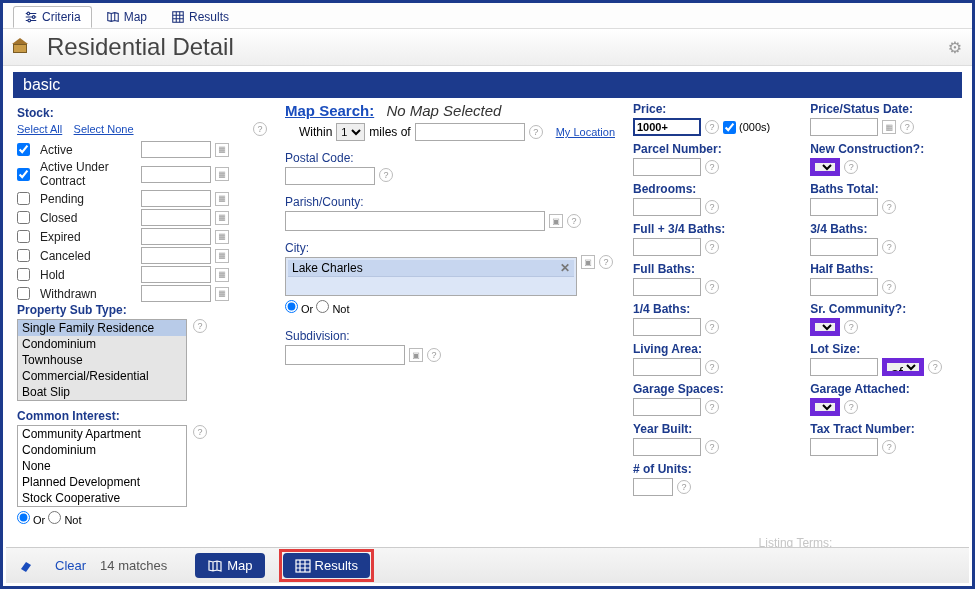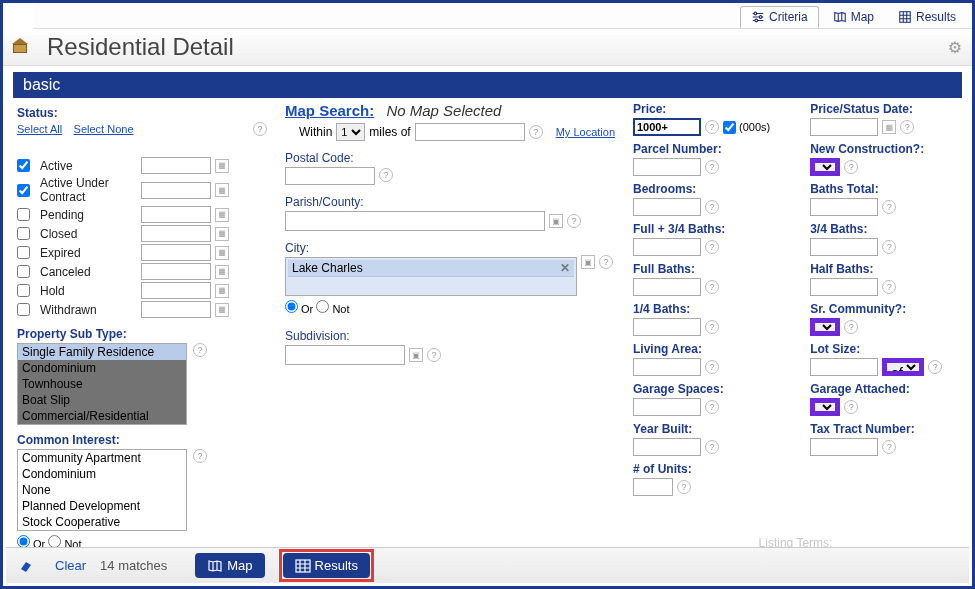--- a/index.html
+++ b/index.html
@@ -1,39 +1,39 @@
 <!DOCTYPE html>
 <html><head>
 <meta charset="utf-8">
 <style>
 * { box-sizing: border-box; margin: 0; padding: 0; font-family: Arial, Helvetica, sans-serif; }
 body { background: #fff; width: 975px; height: 589px; border: 3px solid #1c3a8c; overflow: hidden; position: relative;}
-.topbar { display: flex; justify-content: flex-end; padding: 3px 6px 0; border-bottom: 1px solid #ddd; background: #fdfdfd; margin-left: 31px; }
+.topbar { display: flex; padding: 3px 6px 0; border-bottom: 1px solid #ddd; background: #fdfdfd; }
 .tab { display: inline-flex; align-items: center; gap: 4px; padding: 3px 10px; font-size: 12px; color: #1a2f7a; margin-left: 4px; cursor: pointer; }
 .tab.active { border: 1px solid #bbb; border-bottom: 1px solid #fff; border-radius: 3px 3px 0 0; background: #fff; }
 .tab-icon { width: 14px; height: 14px; display: inline-block; }
 .header-row { display: flex; align-items: center; padding: 4px 10px; background: linear-gradient(#ffffff,#eeeeee); border-bottom:1px solid #ddd;}
 .header-row h1 { font-size: 24px; font-weight: normal; color: #444; margin-left: 20px;}
 .gear { margin-left:auto; color:#999; font-size:16px; cursor:pointer;}
 .blue-bar { background: #1c3a8c; color: #fff; padding: 4px 10px; font-size: 16px; margin: 6px 10px 4px; }
 .body-area { display: flex; gap: 18px; padding: 0 14px 50px; font-size: 12px; }
 .col { display: flex; flex-direction: column; }
 .col-left { width: 250px; }
 .col-mid { width: 330px; }
 .col-right { flex:1; display:flex; gap: 40px; }
 .col-r1, .col-r2 { display:flex; flex-direction:column; gap: 6px; }
 .section-label { color: #1c3a8c; font-weight: bold; font-size: 12px; margin-top: 4px;}
 a.inline-link { color: #1a4dbd; text-decoration: underline; font-size: 11px; margin-right: 8px; cursor:pointer;}
-.status-links { margin: 2px 0 20px; }
+.status-links { margin: 2px 0 4px; }
 .status-row { display: flex; align-items: center; gap: 4px; margin: 1px 0; }
 .status-row label { flex: 0 0 120px; display: flex; align-items: center; gap: 10px; font-size: 12px; color: #222; }
 .status-row input[type=text] { width: 70px; height: 17px; border:1px solid #aaa; font-size:11px; padding:0 2px;}
 .help { display:inline-flex; width:14px; height:14px; border:1px solid #bbb; border-radius:50%; color:#999; font-size:9px; align-items:center; justify-content:center; flex-shrink:0;}
 .cal { display:inline-flex; width:14px; height:14px; border:1px solid #bbb; color:#999; font-size:8px; align-items:center; justify-content:center; flex-shrink:0;}
-.listbox { width: 170px; height: 82px; border:1px solid #aaa; background:#737373; overflow-y:scroll; font-size:12px; }
+.listbox { width: 170px; height: 82px; border:1px solid #aaa; background:#e5e5e5; overflow-y:scroll; font-size:12px; }
 .listbox .opt { padding: 1px 4px; }
 .listbox .opt.sel { background:#b8cbe8; }
 .listbox.white { background:#fff; }
 .map-title { font-size:15px; }
 .map-title a { color:#1a4dbd; font-weight:bold; text-decoration:underline;}
 .map-title .nomap { font-style: italic; font-weight:normal; color:#333; margin-left:8px;}
 .within-row { margin: 4px 0 8px 14px; display:flex; align-items:center; gap:4px; }
 .within-row select, .within-row input { font-size:11px; border:1px solid #aaa; height:18px;}
 .within-row input { width:110px; }
 .myloc { color:#1a4dbd; text-decoration:underline; font-size:11px; margin-left:auto; cursor:pointer;}
@@ -95,21 +95,21 @@
   <span class="home-ico"></span>
   <h1>Residential Detail</h1>
   <span class="gear">⚙</span>
 </div>
 
 <div class="blue-bar">basic</div>
 
 <div class="body-area">
 
   <div class="col col-left">
-    <div class="section-label">Status:</div>
+    <div class="section-label">Stock:</div>
     <div class="status-links">
       <a class="inline-link">Select All</a>
       <a class="inline-link">Select None</a>
       <span class="help" style="float:right">?</span>
     </div>
     <div class="status-row">
         <label>
           <input type="checkbox" checked="" style="">
           <span>Active</span>
         </label>
@@ -166,28 +166,28 @@
       </div>
     <div class="status-row">
         <label>
           <input type="checkbox" style="">
           <span>Withdrawn</span>
         </label>
         <input type="text" style="">
         <span class="cal">▦</span>
       </div>
 
-    <div class="section-label" style="margin-top:8px">Property Sub Type:</div>
+    <div class="section-label" style="margin-top:0">Property Sub Type:</div>
     <div style="display:flex; gap:6px; align-items:flex-start; margin-top:2px;">
       <div class="listbox">
         <div class="opt sel">Single Family Residence</div>
         <div class="opt">Condominium</div>
         <div class="opt">Townhouse</div>
+        <div class="opt">Commercial/Residential</div>
         <div class="opt">Boat Slip</div>
-        <div class="opt">Commercial/Residential</div>
       </div>
       <span class="help">?</span>
     </div>
 
     <div class="section-label" style="margin-top:8px">Common Interest:</div>
     <div style="display:flex; gap:6px; align-items:flex-start; margin-top:2px;">
       <div class="listbox white">
         <div class="opt">Community Apartment</div>
         <div class="opt">Condominium</div>
         <div class="opt">None</div>

